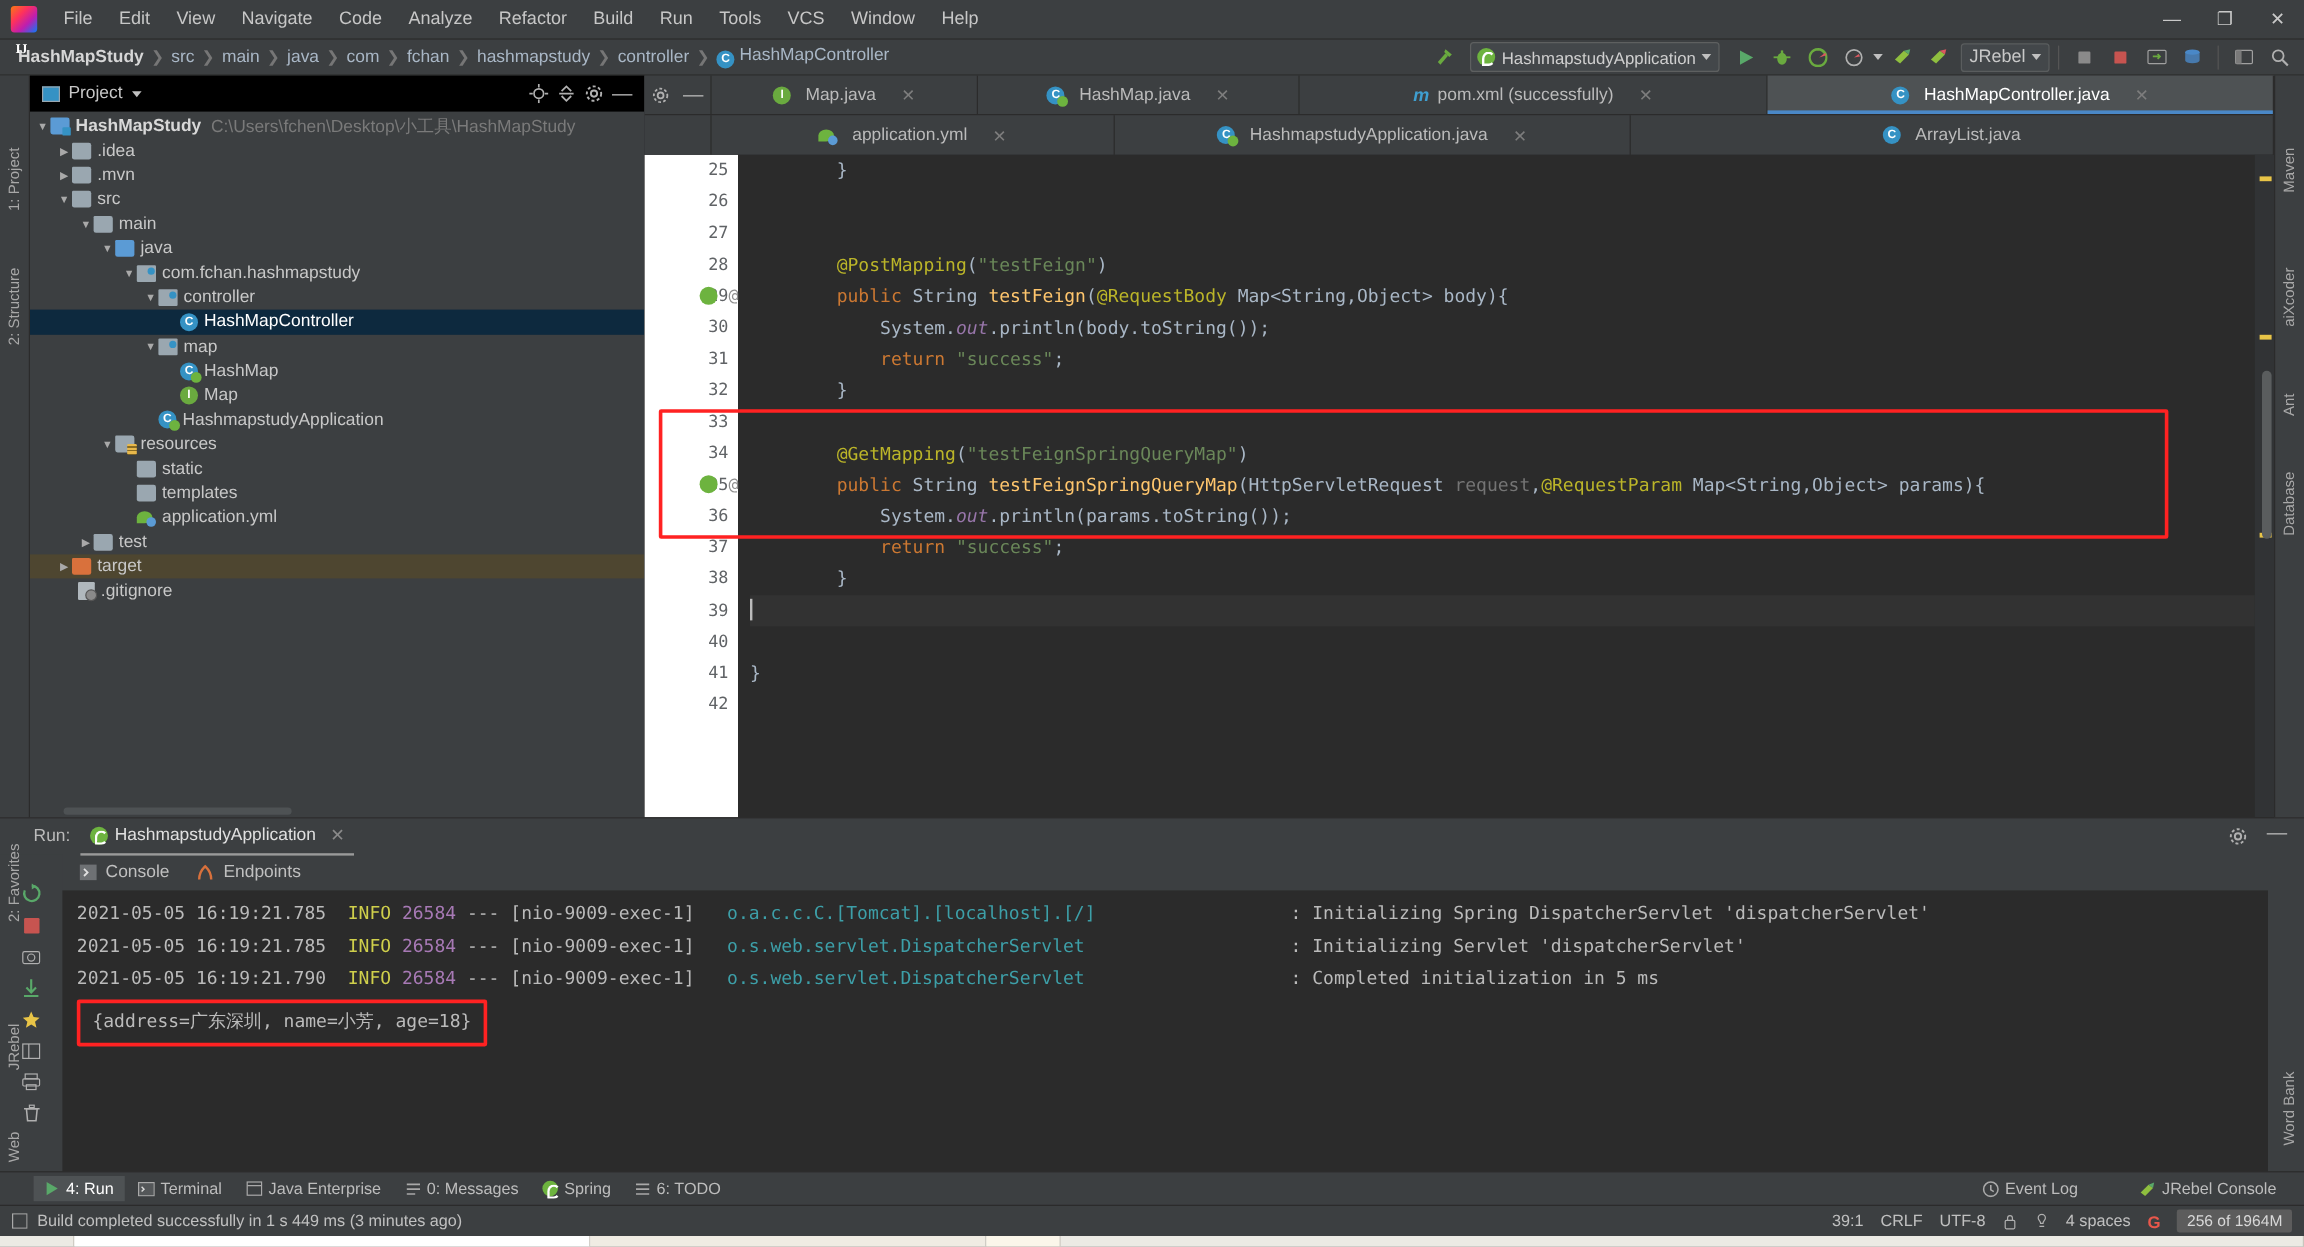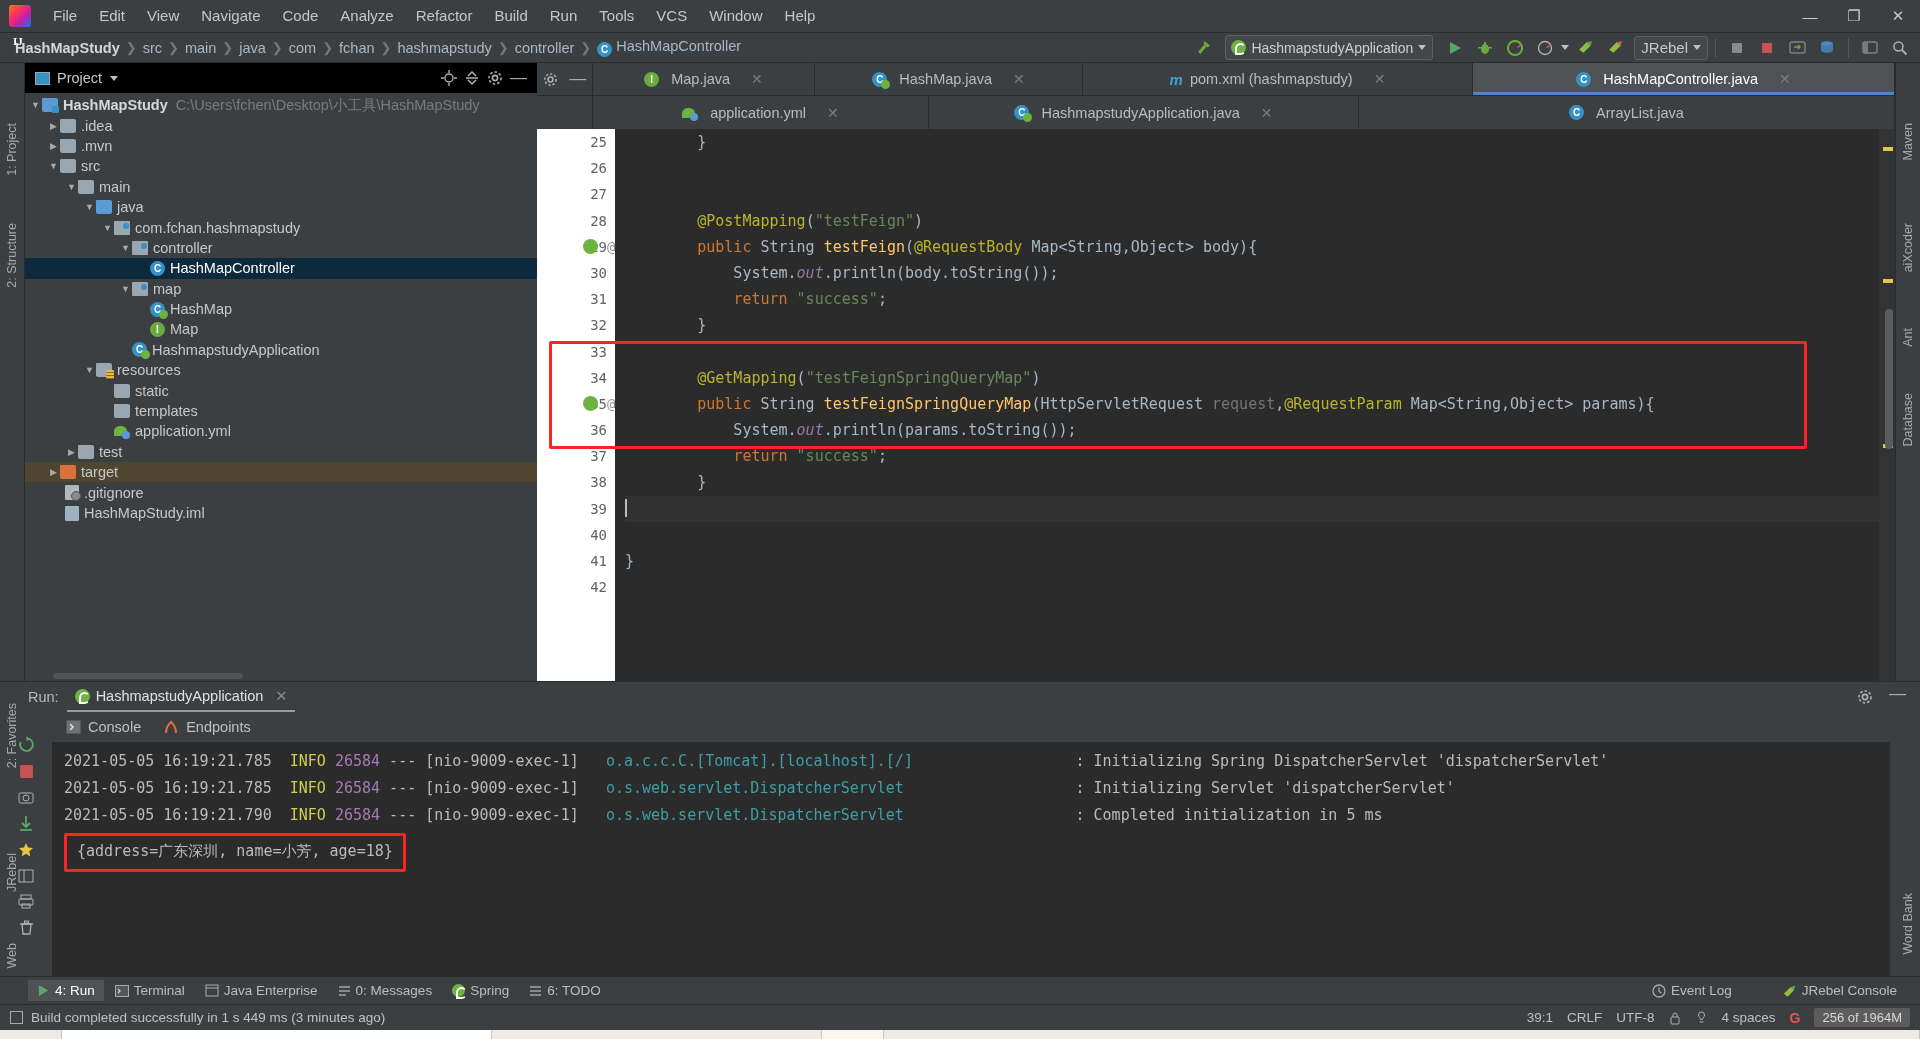--- a/index.html
+++ b/index.html
@@ -444,24 +444,20 @@
         </div>
         <div class="node tgt" style="padding-left:22px">
           <span class="arrow">▶</span>
           <span class="ficon folder orange"></span>
           <span class="lbl">target</span>
         </div>
         <div class="node" style="padding-left:40px">
           <span class="filei git"></span>
           <span class="lbl">.gitignore</span>
         </div>
-        <div class="node" style="padding-left:40px">
-          <span class="filei iml"></span>
-          <span class="lbl">HashMapStudy.iml</span>
-        </div>
         <div class="hscroll small"></div>
       </div>
     </div>
 
     <div class="editor-col">
 
       <div class="tabrow">
         <div class="gear-strip">
           <span>
             <svg width="15" height="15" viewBox="0 0 16 16">
@@ -476,21 +472,21 @@
           <span>Map.java</span>
           <span class="x">✕</span>
         </div>
         <div class="tab" style="width:268px">
           <span class="circ spring c">C</span>
           <span>HashMap.java</span>
           <span class="x">✕</span>
         </div>
         <div class="tab" style="width:390px">
           <span style="color:#3f9fd0;font-style:italic;font-weight:bold;font-size:15px;">m</span>
-          <span>pom.xml (hashmapstudy)</span>
+          <span>pom.xml (successfully)</span>
           <span class="x">✕</span>
         </div>
         <div class="tab active" style="flex:1">
           <span class="circ c">C</span>
           <span>HashMapController.java</span>
           <span class="x">✕</span>
         </div>
       </div>
 
       <div class="tabrow r2">

